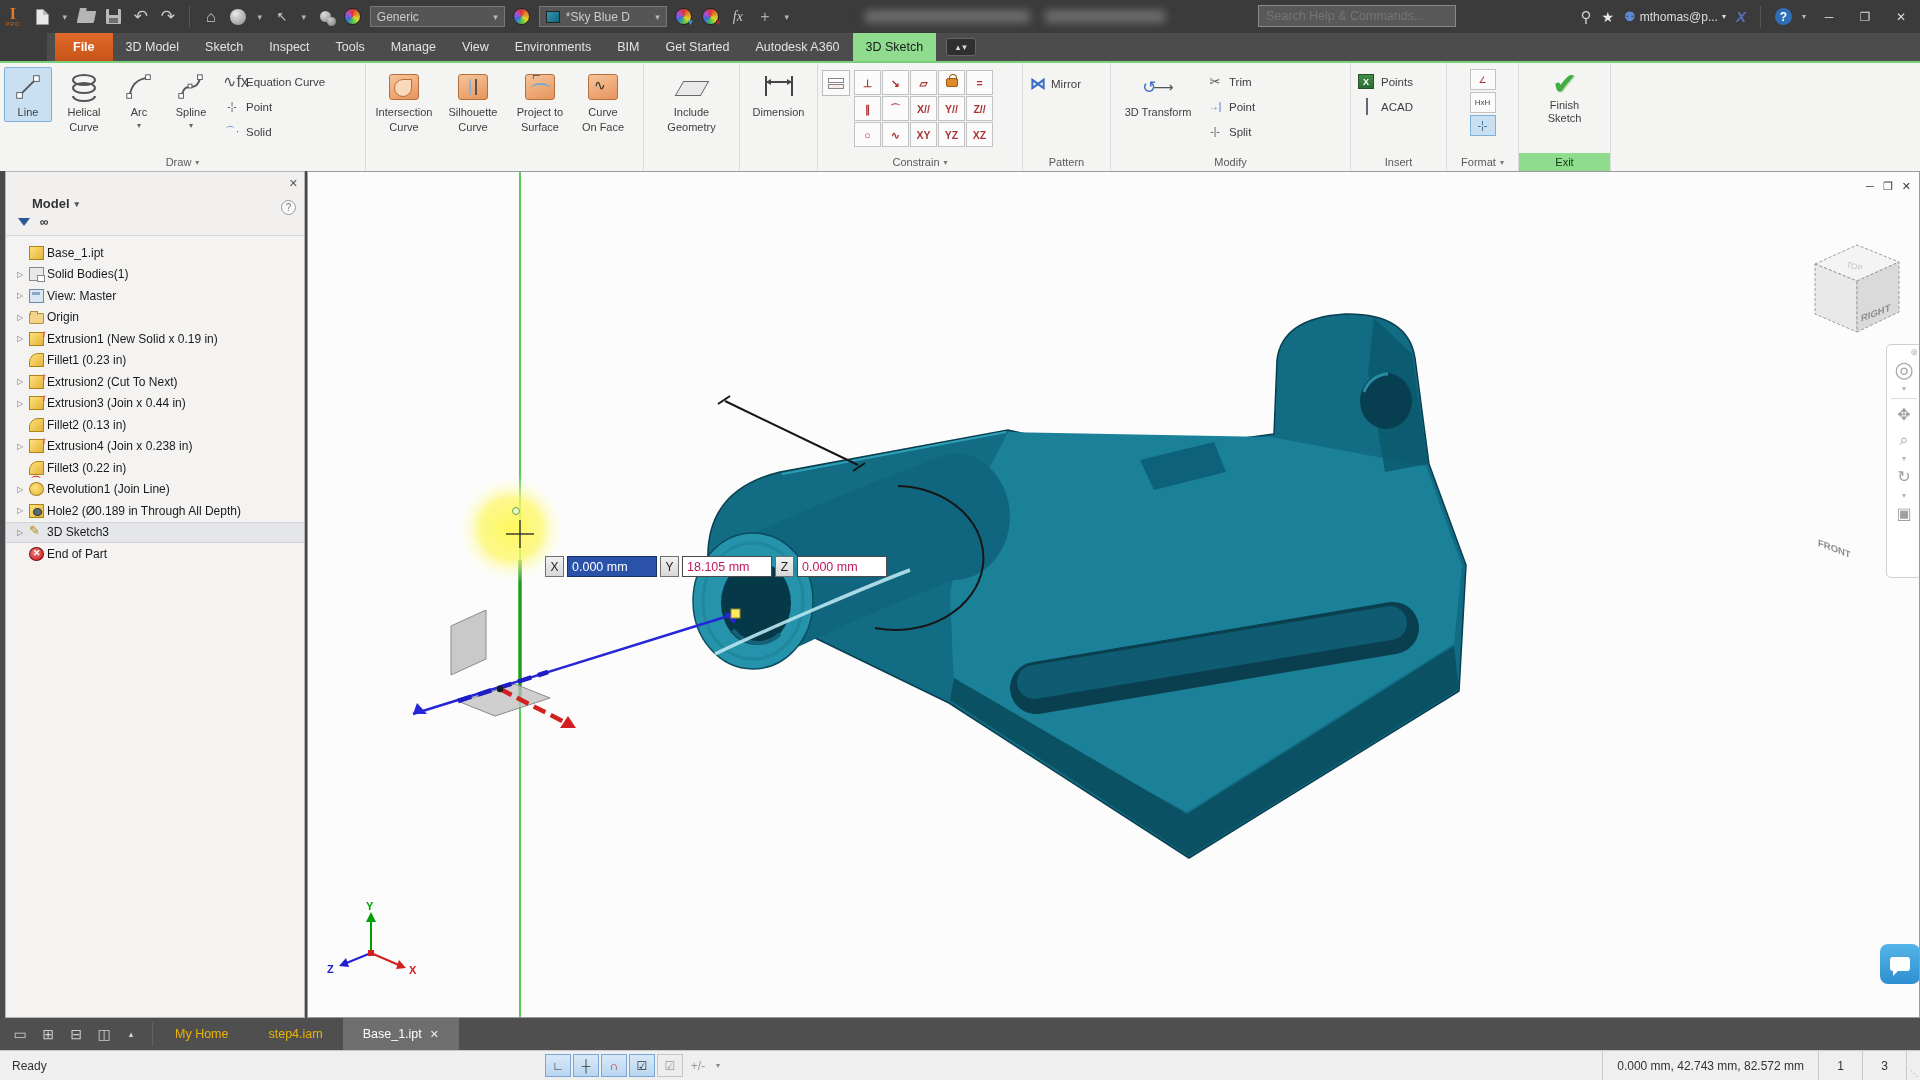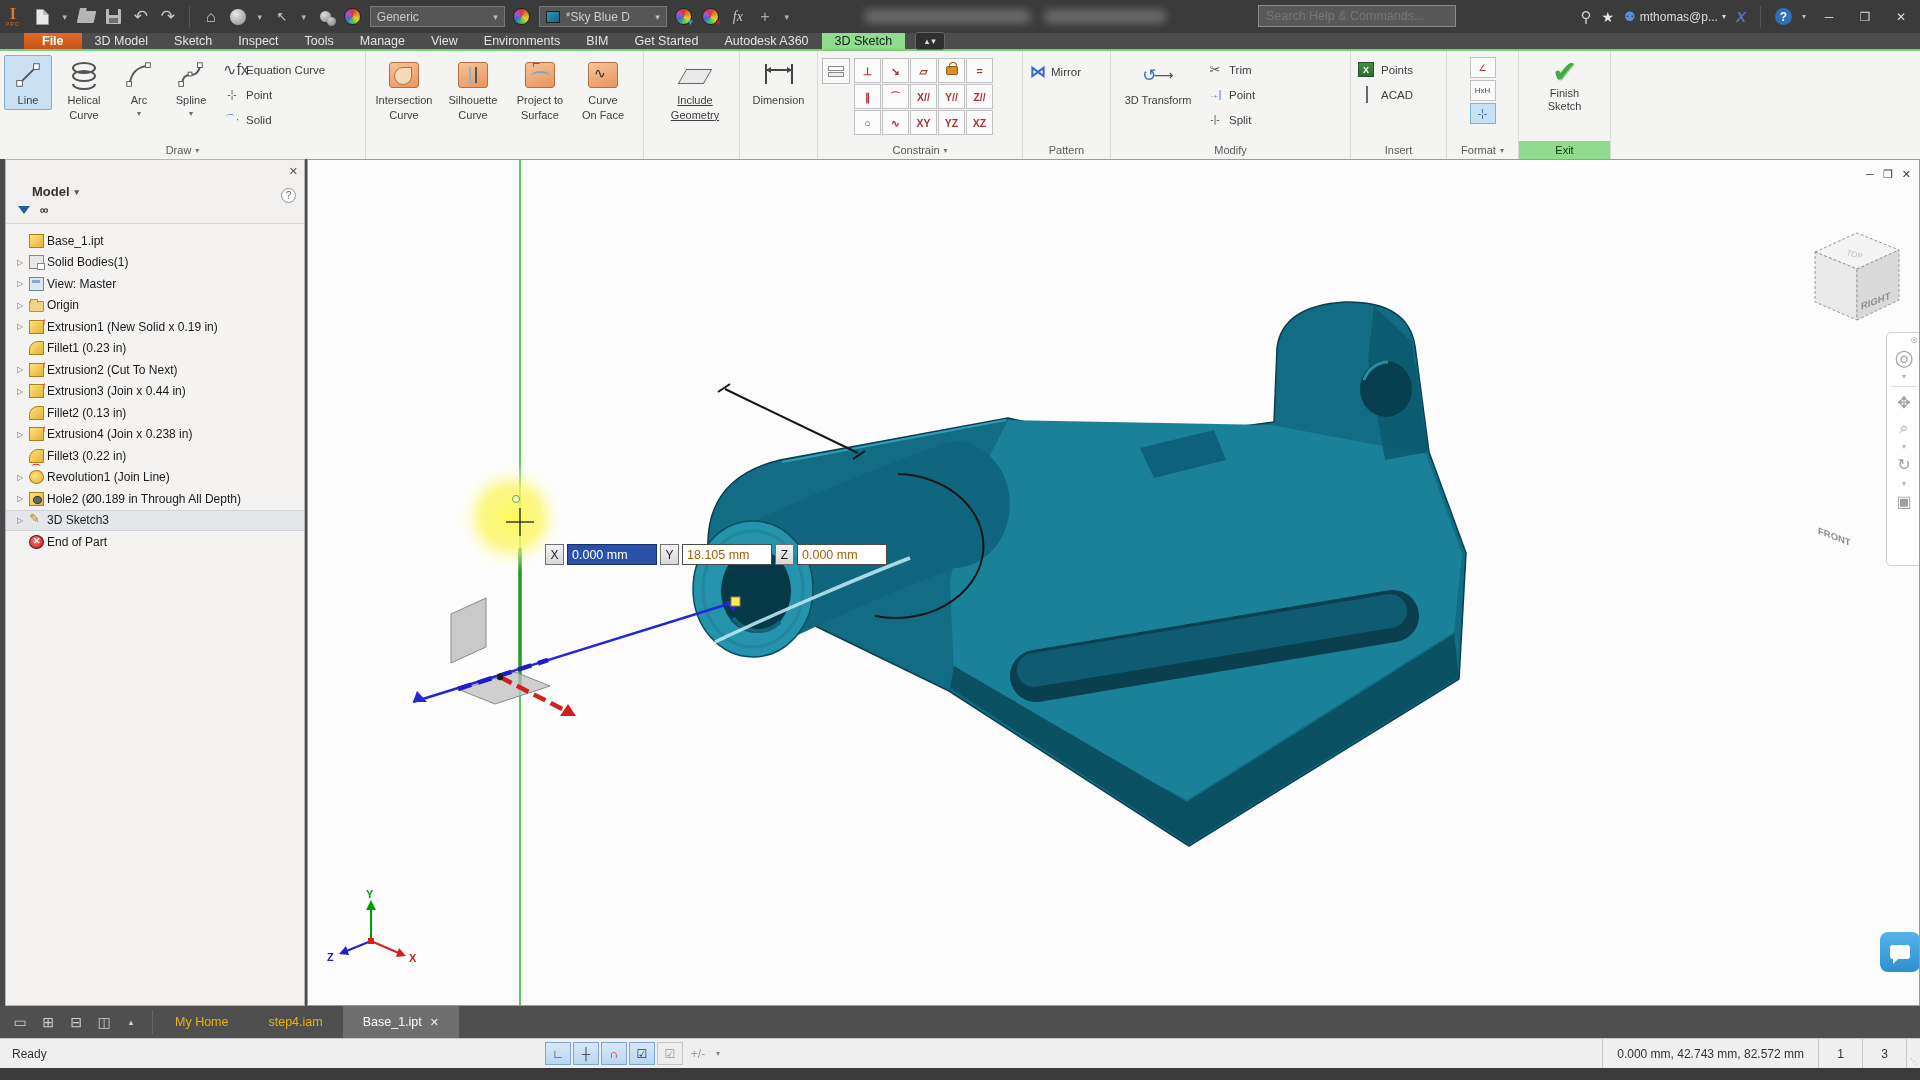--- a/index.html
+++ b/index.html
@@ -33,21 +33,21 @@
   .blurblob{height:13px;background:#6c6c6c;border-radius:3px;filter:blur(4px);position:absolute;top:10px;}
   .searchbox{position:absolute;left:1258px;top:5px;width:198px;height:22px;background:#585858;border:1px solid #8a8a8a;color:#a9a9a9;font-size:12.5px;padding:0 7px;font-family:"Liberation Sans",sans-serif;}
   .tbright{position:absolute;right:0;top:0;height:33px;display:flex;align-items:center;gap:10px;padding-right:6px;color:#cfcfcf;}
   .user{display:flex;align-items:center;gap:4px;font-size:12px;color:#ddd;}
   .personicon{color:#5b8dd6;font-size:13px;}
   .xlogo{color:#5a6fb5;font-weight:bold;font-size:15px;font-style:italic;}
   .helpcirc{width:17px;height:17px;border-radius:50%;background:#2f6fb8;color:#fff;font-size:12px;font-weight:bold;display:flex;align-items:center;justify-content:center;}
   .winbtn{width:26px;height:20px;display:flex;align-items:center;justify-content:center;font-size:12px;color:#ddd;}
 
   
-  .tabrow{height:16px;background:#4c4c4c;display:flex;align-items:stretch;padding-left:24px;position:relative;}
+  .tabrow{height:28px;background:#4c4c4c;display:flex;align-items:stretch;padding-left:8px;position:relative;margin-left:47px;}
   .rtab{padding:0 13px;display:flex;align-items:center;font-size:12.5px;color:#e3e3e3;cursor:default;}
   .rtab.file{background:linear-gradient(#e1692a,#c75417);color:#fff;font-weight:bold;padding:0 18px;}
   .rtab.active{background:#8fdc8f;color:#1a1a1a;}
   .tabrow .cloudbtn{margin-left:10px;align-self:center;width:30px;height:18px;background:#2f2f2f;border:1px solid #666;border-radius:3px;color:#ddd;font-size:9px;display:flex;align-items:center;justify-content:center;gap:2px;}
 
   
   .ribbon{height:110px;background:#f4f4f3;border-top:2px solid #79ce79;display:flex;color:#3e3e3e;}
   .rpanel{border-right:1px solid #dadada;display:flex;flex-direction:column;}
   .ptools{flex:1;display:flex;align-items:flex-start;padding:4px 4px 0 4px;gap:2px;}
   .plabel{height:18px;display:flex;align-items:center;justify-content:center;gap:4px;font-size:11px;color:#5a5a5a;}
@@ -121,21 +121,21 @@
   .ti-sketch{background:none;}
   .ti-sketch::after{content:"✎";position:absolute;left:0;top:-2px;color:#b8860b;font-size:13px;}
   .ti-end{background:radial-gradient(circle at 40% 35%,#f08080,#c41212);border-radius:50%;border:1px solid #7a0a0a;}
   .ti-end::after{content:"✕";position:absolute;left:3px;top:0px;color:#fff;font-size:9px;font-weight:bold;}
 
   .viewport{flex:1;position:relative;background:#fcfcfc;margin-left:2px;border:1px solid #9a9a9a;overflow:hidden;}
   .scene{position:absolute;left:0;top:0;}
   .doccontrols{position:absolute;right:8px;top:8px;display:flex;gap:9px;color:#3a3a3a;font-size:11px;}
   .coordrow{position:absolute;left:237px;top:383px;display:flex;align-items:center;gap:3px;height:23px;}
   .axlbl{width:19px;height:21px;background:linear-gradient(#f2f2f2,#d8d8d8);border:1px solid #707070;font-size:12px;display:flex;align-items:center;justify-content:center;color:#222;}
-  .axval{width:90px;height:21px;border:1px solid #4a4a4a;background:#fff;font-size:12.5px;padding:0 4px;color:#a16207;font-family:"Liberation Sans",sans-serif;}
+  .axval{width:90px;height:21px;border:1px solid #4a4a4a;background:#fff;font-size:12.5px;padding:0 4px;color:#be185d;font-family:"Liberation Sans",sans-serif;}
   .axval.sel{background:#2a52a8;color:#fff;border-color:#16306e;}
   .navbar{position:absolute;left:1578px;top:172px;width:36px;height:234px;background:rgba(255,255,255,.88);border:1px solid #cfcfcf;border-radius:5px;display:flex;flex-direction:column;align-items:center;color:#9a9a9a;padding-top:2px;}
   .navbar .nclose{align-self:flex-end;font-size:9px;padding-right:3px;color:#b5b5b5;}
   .navbar .nbig{font-size:22px;line-height:1.2;color:#a8a8a8;}
   .navbar .ncap{font-size:8px;color:#b5b5b5;line-height:1.4;}
   .navbar .nsep{width:26px;height:1px;background:#ddd;margin:3px 0;}
   .navbar .nico{font-size:16px;line-height:1.6;color:#a0a0a0;}
   .chatbtn{position:absolute;left:1572px;top:772px;width:40px;height:40px;border-radius:8px;background:linear-gradient(#54b4e8,#2e8fd0);display:flex;align-items:center;justify-content:center;}
   .chatbtn .bub{width:20px;height:14px;background:#fff;border-radius:3px;position:relative;}
   .chatbtn .bub::after{content:"";position:absolute;left:3px;bottom:-5px;border:4px solid transparent;border-top-color:#fff;border-left-color:#fff;}
@@ -360,21 +360,21 @@
             <span class="oicon i4"></span>
           </span>
         <span>Curve</span>
         <span>On Face</span>
       </div>
     </div>
     <div class="plabel"></div>
   </div>
 
   <div class="rpanel" style="width:96px;">
-    <div class="ptools" style="justify-content:flex-end;text-decoration:underline;">
+    <div class="ptools" style="justify-content:center;">
       <div class="rbtn" style="width:80px;">
         <span class="ic">
             <span class="grayplane"></span>
           </span>
         <span>Include</span>
         <span>Geometry</span>
       </div>
     </div>
     <div class="plabel"></div>
   </div>

